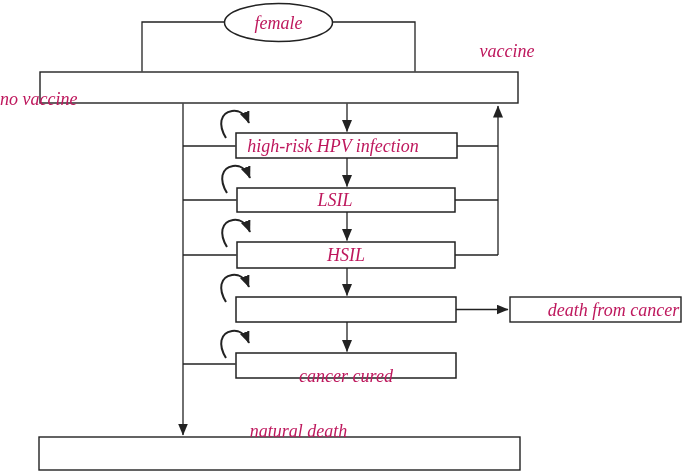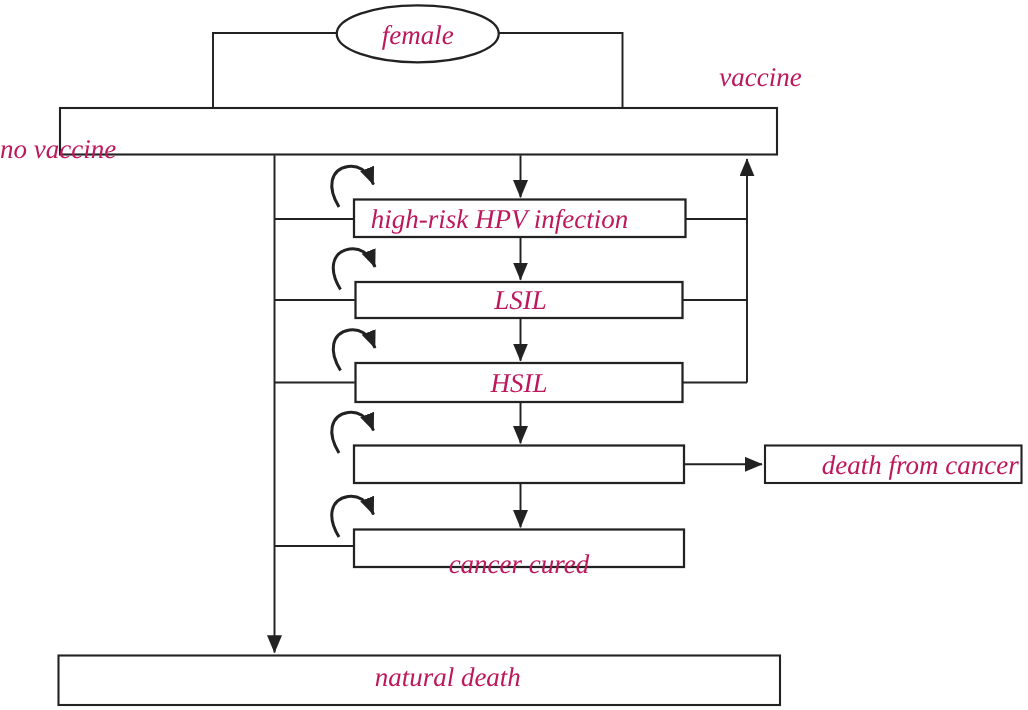--- a/index.html
+++ b/index.html
@@ -31,26 +31,26 @@
   }
   .lbl.corner { font-size: 18px; }
   .lbl.left-align { justify-content: flex-start; }
 
   
   .pos-female   { left: 225px; top: 3px;   width: 107px; height: 39px; }
   .pos-novac    { left: 0px;   top: 41px;  width: 90px;  height: 20px; margin-top: 48px; }
   .pos-vac      { left: 452px; top: 41px;  width: 110px; height: 20px; }
   .pos-healthy  { left: 40px;  top: 72px;  width: 478px; height: 31px; }
   .pos-hpv      { left: 236px; top: 133px; width: 194px; height: 25px; }
-  .pos-lsil     { left: 235px; top: 188px; width: 180px; height: 24px; padding-left: 22px; }
+  .pos-lsil     { left: 223px; top: 188px; width: 180px; height: 24px; padding-left: 22px; }
   .pos-hsil     { left: 237px; top: 242px; width: 218px; height: 26px; border-radius: 13px; }
   .pos-cervical { left: 236px; top: 297px; width: 220px; height: 25px; }
   .pos-cured    { left: 236px; top: 369px; width: 220px; height: 14px; }
   .pos-death    { left: 528px; top: 297px; width: 171px; height: 25px; }
-  .pos-natural  { left: 39px;  top: 434px; width: 519px; height: 33px; }
+  .pos-natural  { left: 39px;  top: 414px; width: 519px; height: 33px; }
 </style>
 </head>
 <body>
 
 <div class="canvas">
 
   <svg class="layer" width="685" height="473" viewBox="0 0 685 473" xmlns="http://www.w3.org/2000/svg">
     <defs>
       <marker id="arrow" markerUnits="userSpaceOnUse" markerWidth="13" markerHeight="11" refX="11.5" refY="5" orient="auto">
         <path d="M0,0 L12,5 L0,10 Z" fill="#222222"></path>

